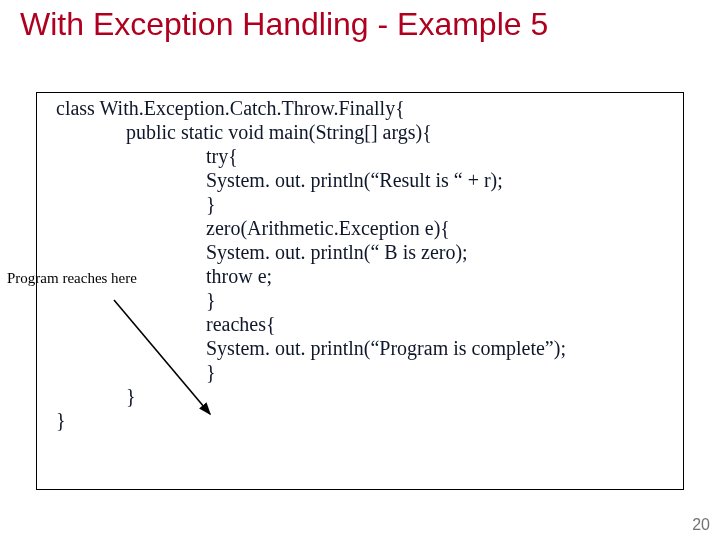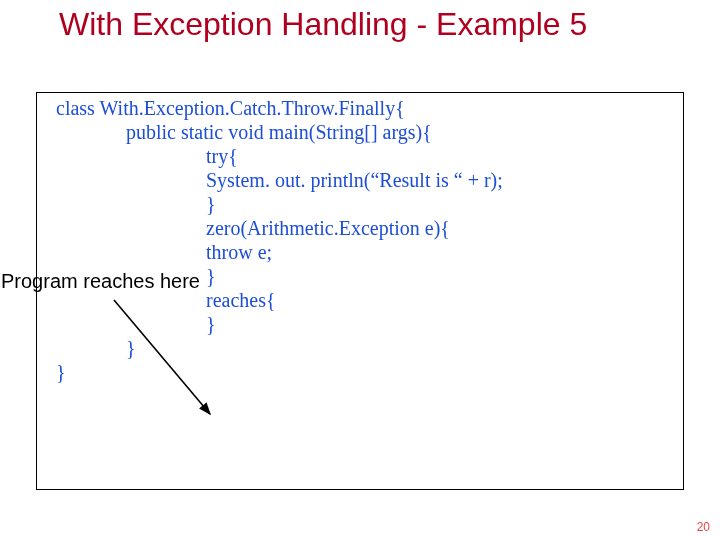--- a/index.html
+++ b/index.html
@@ -11,78 +11,79 @@
     color:#000;
   }
   .title{
     position:absolute;
     left:20px;top:6px;
     font-family:Tahoma,Verdana,Arial,sans-serif;
     font-size:32px;
     color:#b00020;
     font-weight:400;
     letter-spacing:0px;
-    margin-left:39px;
   }
   .codebox{
     position:absolute;
     left:36px;top:92px;
     width:648px;height:398px;
     border:1px solid #000;
     box-sizing:border-box;
   }
   .code{
     position:absolute;
     left:56px;top:96px;
     width:624px;
     font-family:"Times New Roman",Times,serif;
     font-size:20px;
     line-height:24px;
-    color:#1d4ed8;
+    color:#0f172a;
   }
   .ind1{padding-left:70px}
   .ind2{padding-left:150px}
   .annot{
     position:absolute;
-    left:1px;top:270px;
-    font-family:Liberation Sans, sans-serif;
-    font-size:20px;
+    left:7px;top:270px;
+    font-family:Liberation Serif, serif;
+    font-size:15px;
     color:#000;
   }
   .arrow-svg{
     position:absolute;
     left:110px;top:296px;
     width:108px;height:126px;
     pointer-events:none;
   }
   .pagenum{
     position:absolute;
     right:10px;bottom:6px;
     font-family:Tahoma,Verdana,Arial,sans-serif;
-    font-size:12px;
-    color:#ef4444;
+    font-size:16px;
+    color:#737373;
   }
 </style>
 </head>
 <body>
 
 <div class="title">With Exception Handling  - Example 5</div>
 
 <div class="codebox"></div>
 
 <div class="code">
   <div>class With.Exception.Catch.Throw.Finally{</div>
   <div class="ind1">public static void main(String[] args){</div>
   <div class="ind2">try{</div>
   <div class="ind2">   System. out. println(“Result is “ + r);</div>
   <div class="ind2"> }</div>
   <div class="ind2"> zero(Arithmetic.Exception e){</div>
+  <div class="ind2">      System. out. println(“ B is zero);</div>
   <div class="ind2">      throw e;</div>
   <div class="ind2"> }</div>
   <div class="ind2"> reaches{</div>
+  <div class="ind2">  System. out. println(“Program is complete”);</div>
   <div class="ind2">  }</div>
   <div class="ind1">  }</div>
   <div>}</div>
 </div>
 
 <div class="annot">Program reaches here</div>
 
 <svg class="arrow-svg" viewBox="0 0 108 126">
   <defs>
     <marker id="ah" markerWidth="10" markerHeight="10" refX="7" refY="3" orient="auto" markerUnits="strokeWidth">

